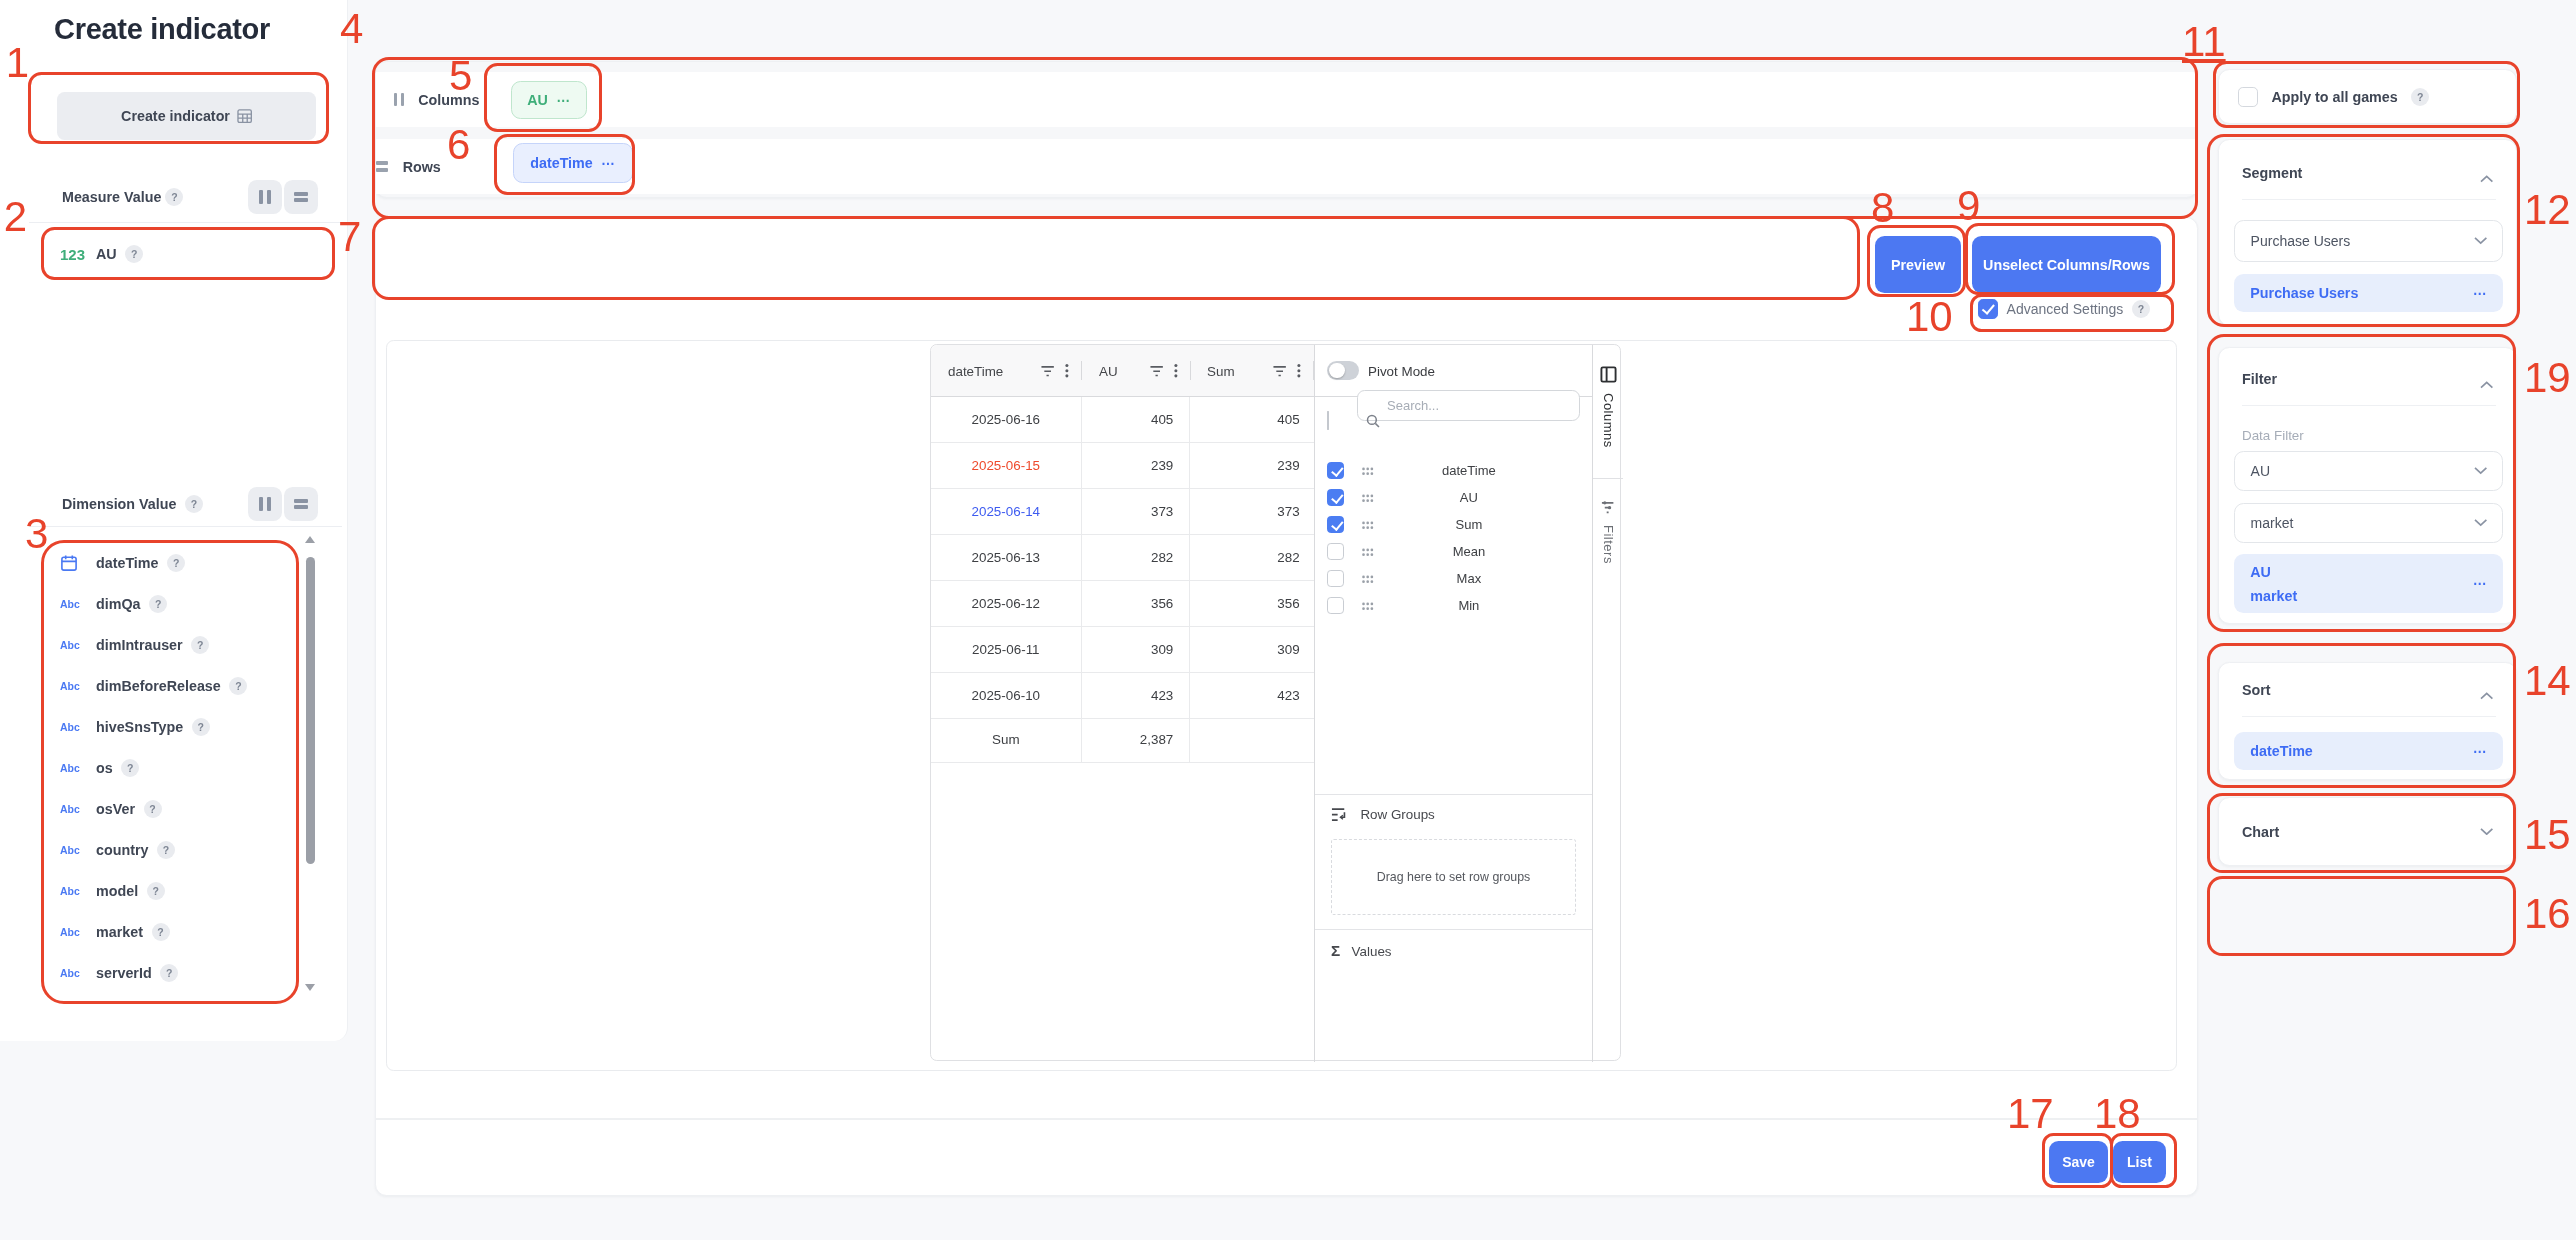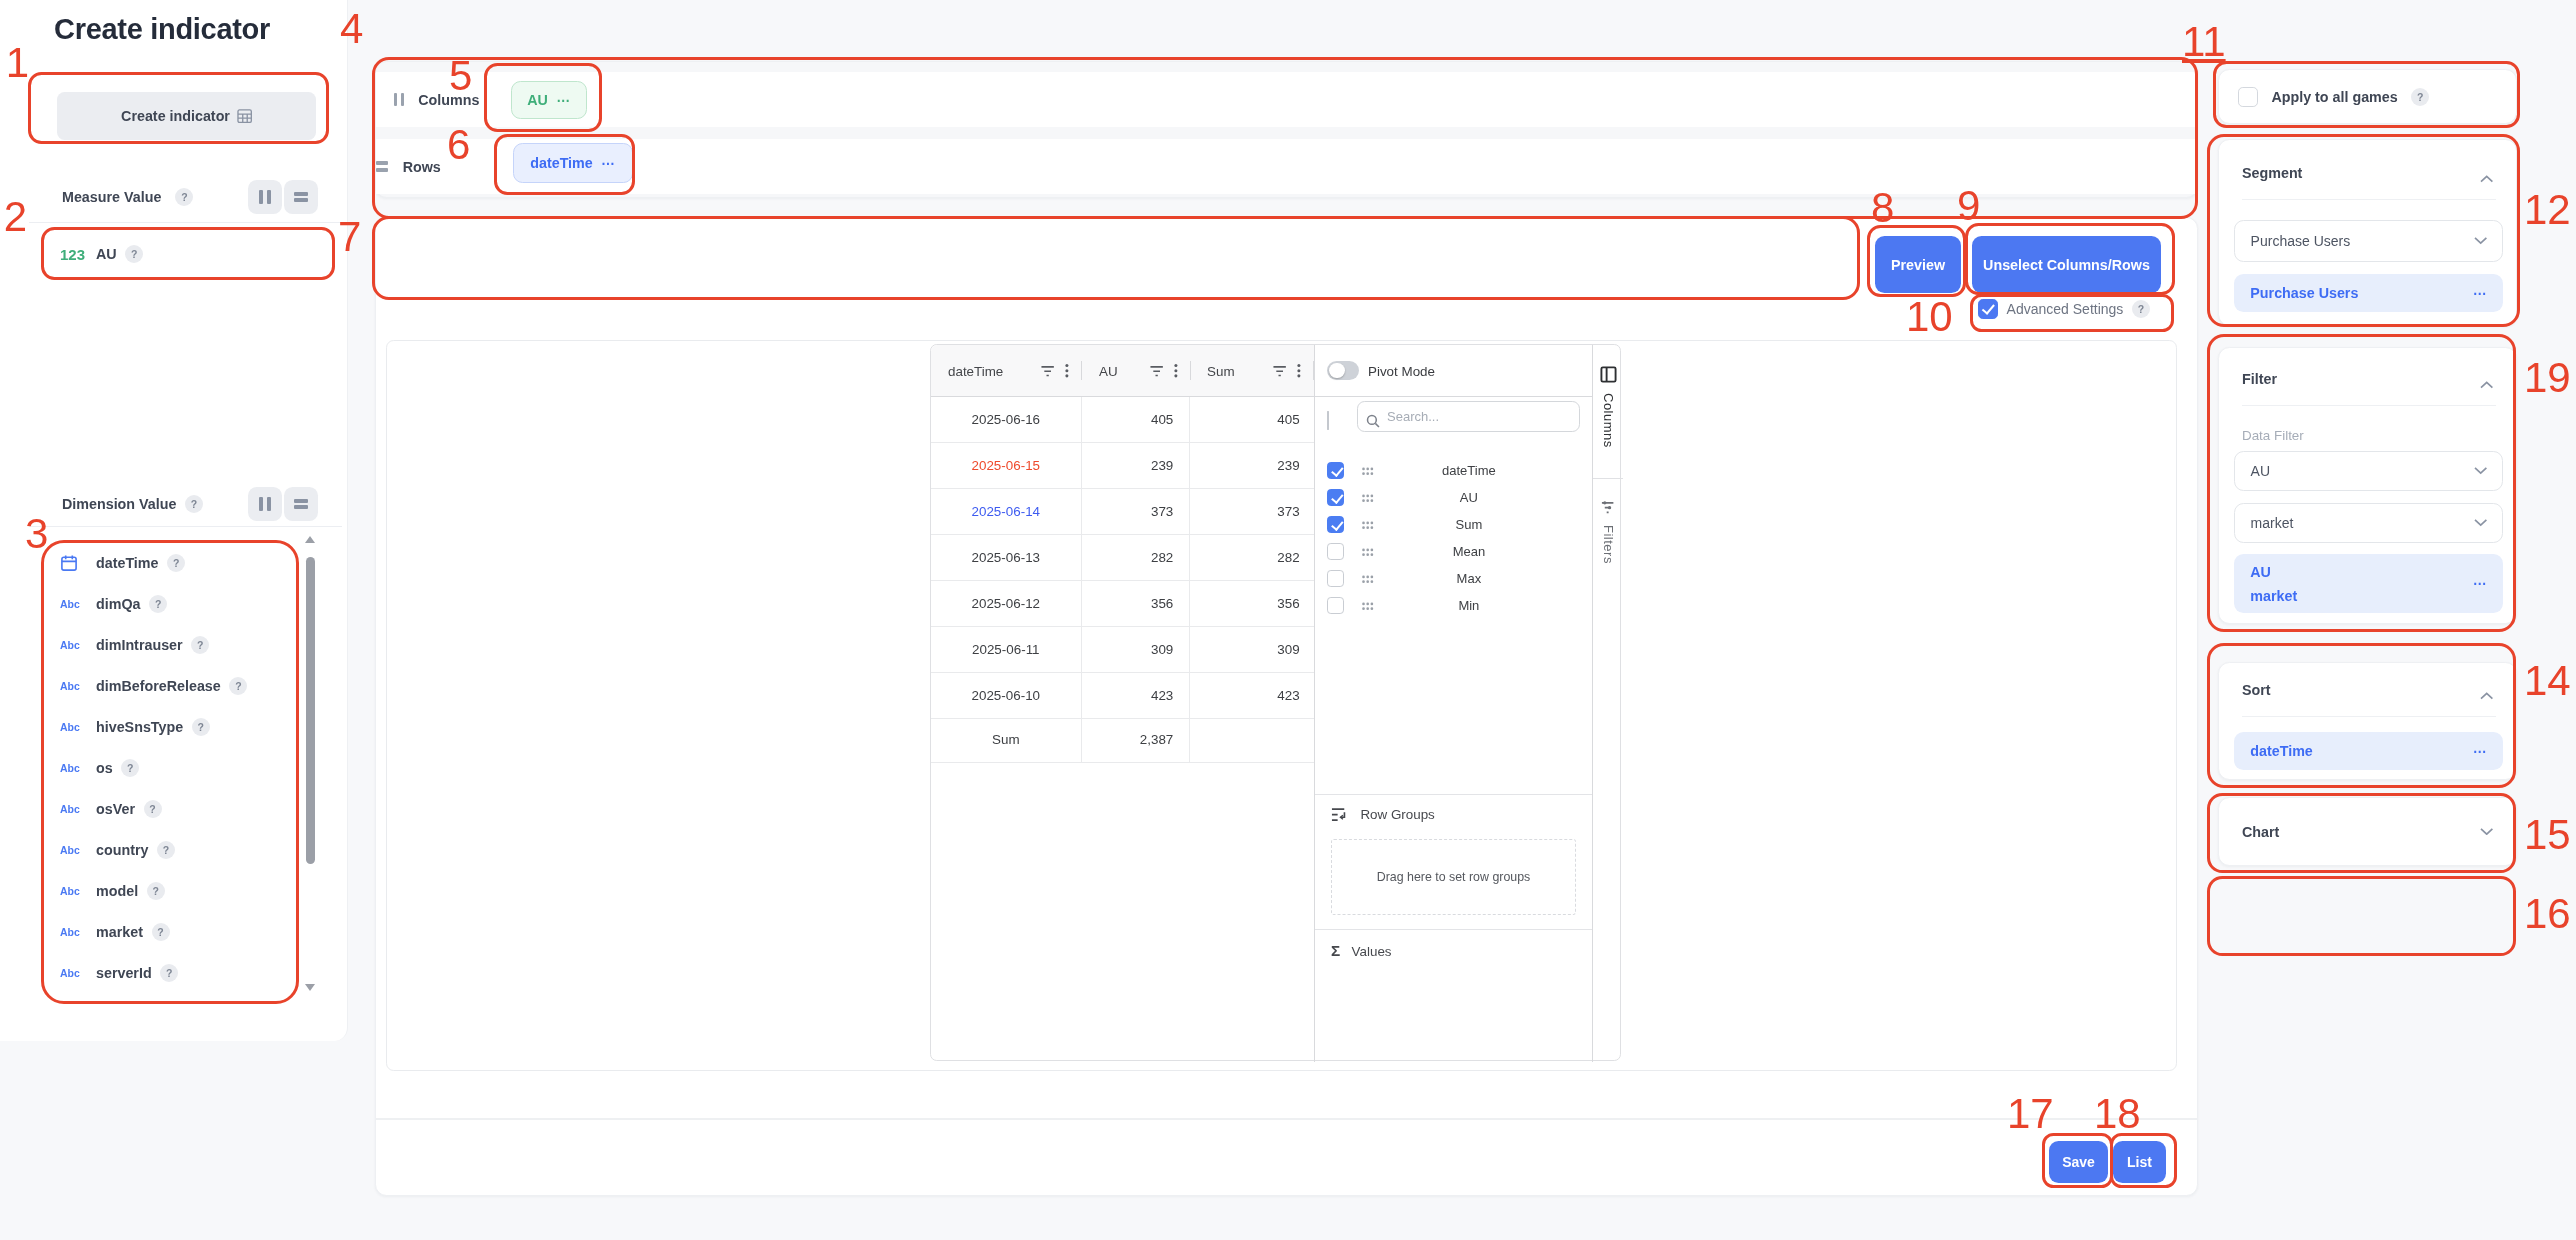--- a/index.html
+++ b/index.html
@@ -70,21 +70,21 @@
   .toggle::after{content:"";position:absolute;left:1.9px;top:1.9px;width:15.3px;height:15.3px;border-radius:50%;
         background:#fff;box-shadow:0 1px 1.9px rgba(0,0,0,.25)}
   .cb{width:17px;height:17px;border:1.4px solid #c9cdd3;border-radius:3.8px;background:#fff;
       position:relative;flex:0 0 auto;cursor:pointer}
   .cb.checked{background:#4b7df2;border-color:#4b7df2}
   .cb.checked::after{content:"";position:absolute;left:5.2px;top:1.9px;width:4.8px;height:8.6px;
       border:solid #fff;border-width:0 2.1px 2.1px 0;transform:rotate(40deg)}
   .cb.minus{background:#c4c8ce;border-color:#c4c8ce}
   .cb.minus::after{content:"";position:absolute;left:3.8px;top:7.2px;width:8.6px;height:2.4px;
       background:#fff;border-radius:1px}
-  input.search{position:absolute;left:42px;top:56px;width:223px;height:30.5px;border:1.4px solid #d4d7db;
+  input.search{position:absolute;left:42px;top:45px;width:223px;height:30.5px;border:1.4px solid #d4d7db;
       border-radius:7.6px;font-family:inherit;font-size:13px;color:#3e4044;padding:0 7.6px 0 29px;outline:none}
   input.search::placeholder{color:#a7adb6}
   .fld-row{display:flex;align-items:center;height:27px;padding-left:12.4px}
   .fld-row .dots6{margin-left:18px;flex:0 0 auto}
   .fld-row .fl{flex:1;text-align:center;font-size:13px;color:#3e4044;margin-right:29px}
   .pdivider{position:absolute;left:0;width:278px;height:1px;background:#e3e4e7}
   .phead{position:absolute;left:16px;display:flex;align-items:center;gap:11.4px;font-size:13.4px;color:#46484d}
   .dropzone{position:absolute;border:1.5px dashed #d9dbdf;border-radius:2.9px;display:flex;
       align-items:center;justify-content:center;font-size:12.4px;color:#55585e;text-align:center;padding:0 9.5px}
   
@@ -122,21 +122,21 @@
     <span style="display:inline-flex">
       <svg width="15.3" height="14.3" viewBox="0 0 16 15">
           <g stroke="#8a93a3" stroke-width="1.4" fill="none">
         <rect x="1" y="1" width="14" height="13" rx="1.5"></rect>
             <path d="M1 5.3h14M6 5.3V14M10.7 5.3V14M1 9.6h14"></path>
           </g>
         </svg>
     </span>
   </button>
 
-  <div class="abs hstack" style="left:62px;top:188px;gap:14px">
+  <div class="abs hstack" style="left:62px;top:188px;gap:4px">
     <span class="sec-label">Measure Value</span>
     <span class="badge">?</span>
   </div>
   <div class="iconbtn" style="left:248px;top:180px">
     <span class="vbar"></span>
       <span class="vbar"></span>
   </div>
   <div class="iconbtn" style="left:284px;top:180px">
     <span class="hbars">
         <span class="hbar"></span>

